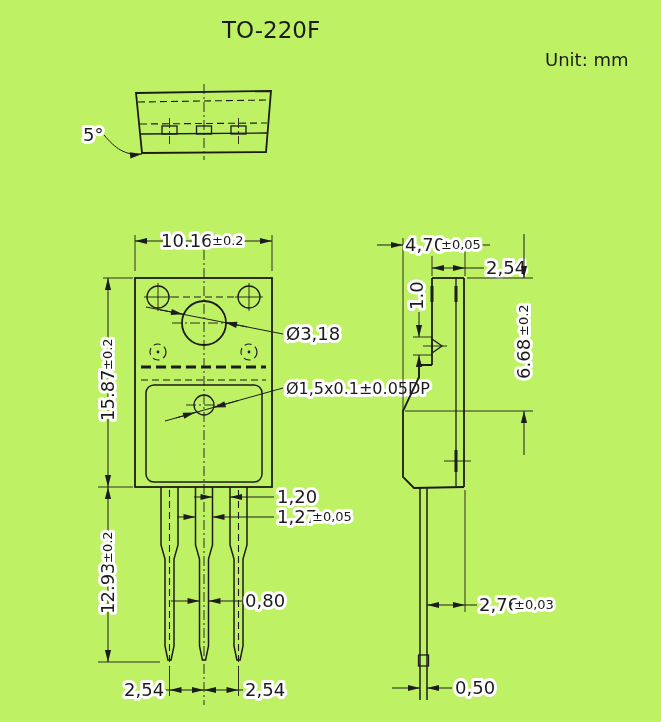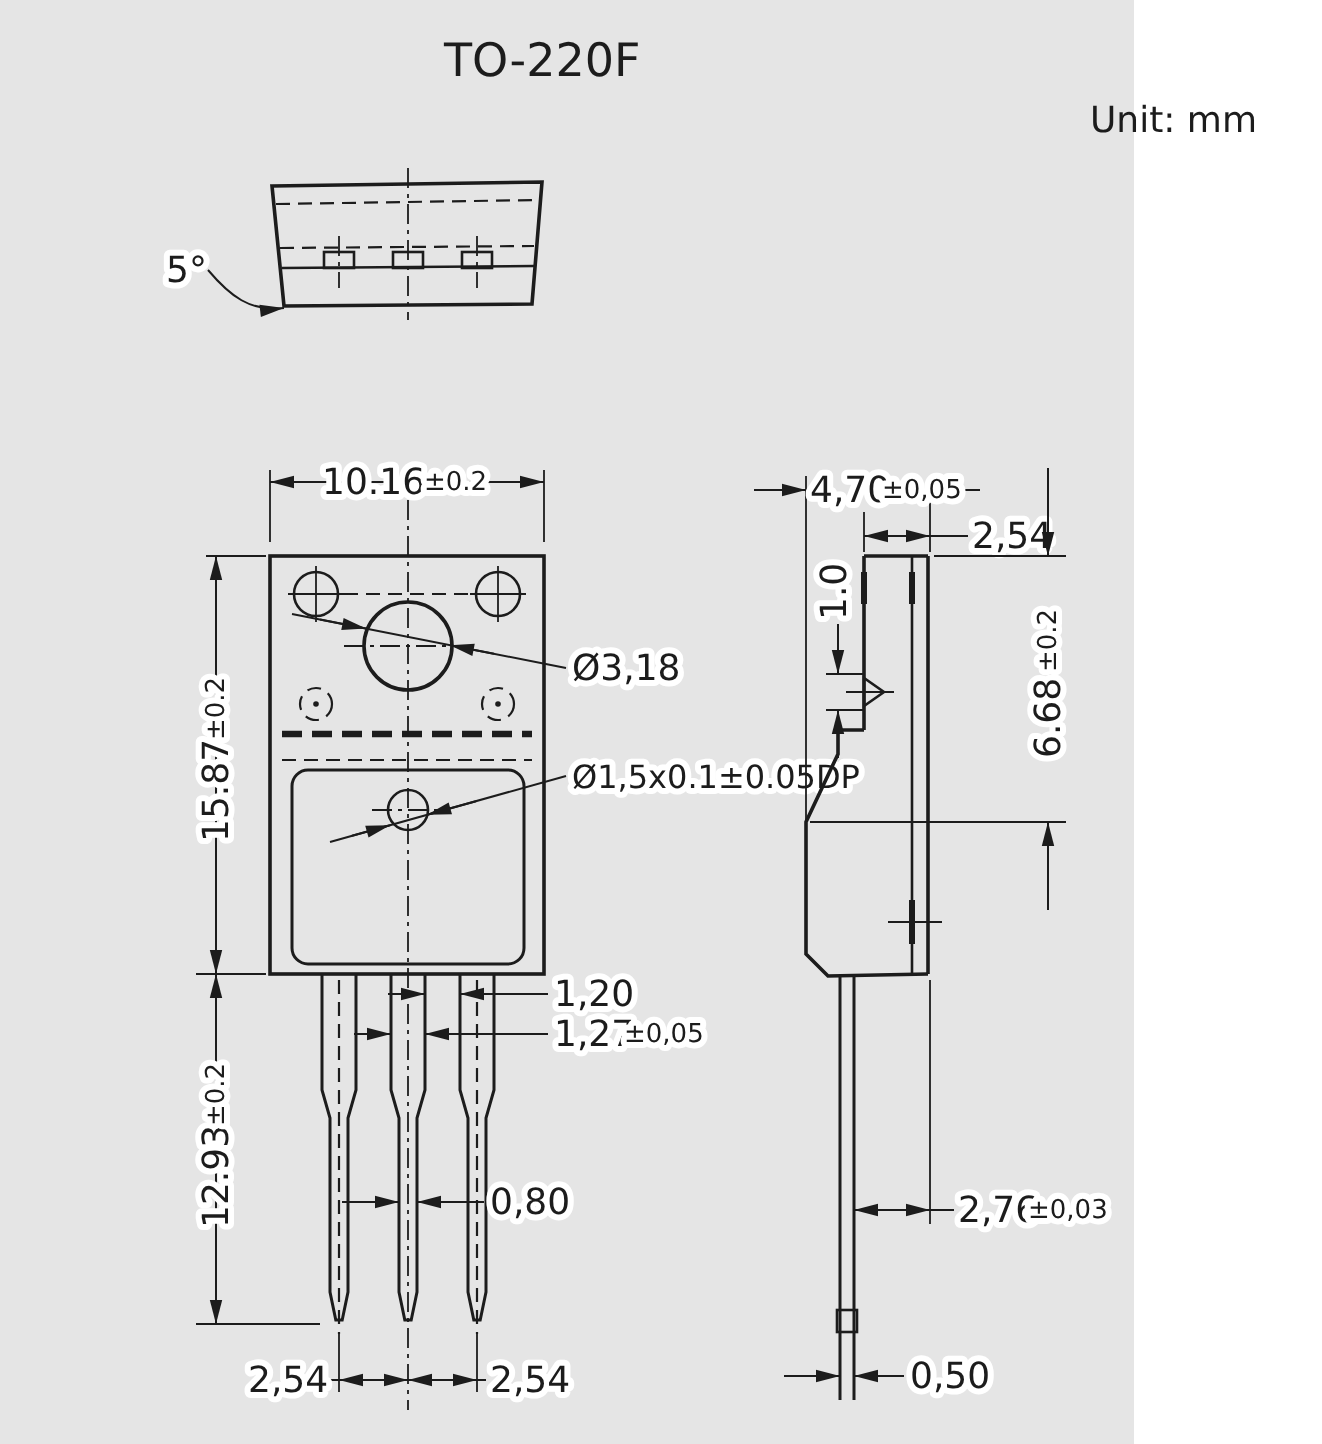--- a/index.html
+++ b/index.html
@@ -1,16 +1,16 @@
 <!DOCTYPE html>
 <html><head>
 <meta charset="utf-8">
 <style>
   html,body{margin:0;padding:0;background:#fff;}
-  .stage{width:567px;height:722px;position:relative;background:#e5e5e5;}
+  .stage{width:661px;height:722px;position:relative;background:#bef264;}
   svg text{font-family:"DejaVu Sans","Liberation Sans",sans-serif;fill:#1c1c1c;}
   .ln{stroke:#1c1c1c;stroke-width:1.3;fill:none;}
   .thick{stroke-width:1.8;}
   .med{stroke-width:1.5;}
   .thin{stroke-width:0.9;}
   .dim{stroke:#1c1c1c;stroke-width:1;fill:none;}
   .cl{stroke:#1c1c1c;stroke-width:0.9;fill:none;stroke-dasharray:10 3 2 3;}
   .dash{stroke:#1c1c1c;stroke-width:1.1;fill:none;stroke-dasharray:7 4;}
   .hdash{stroke:#1c1c1c;stroke-width:3.2;fill:none;stroke-dasharray:10 5;}
   .t23{font-size:23px;}

